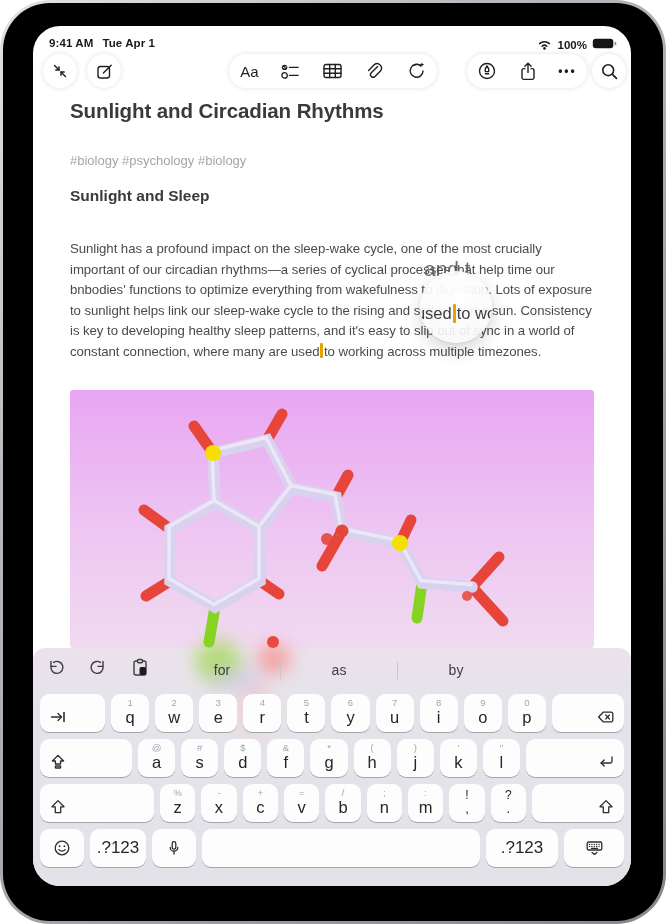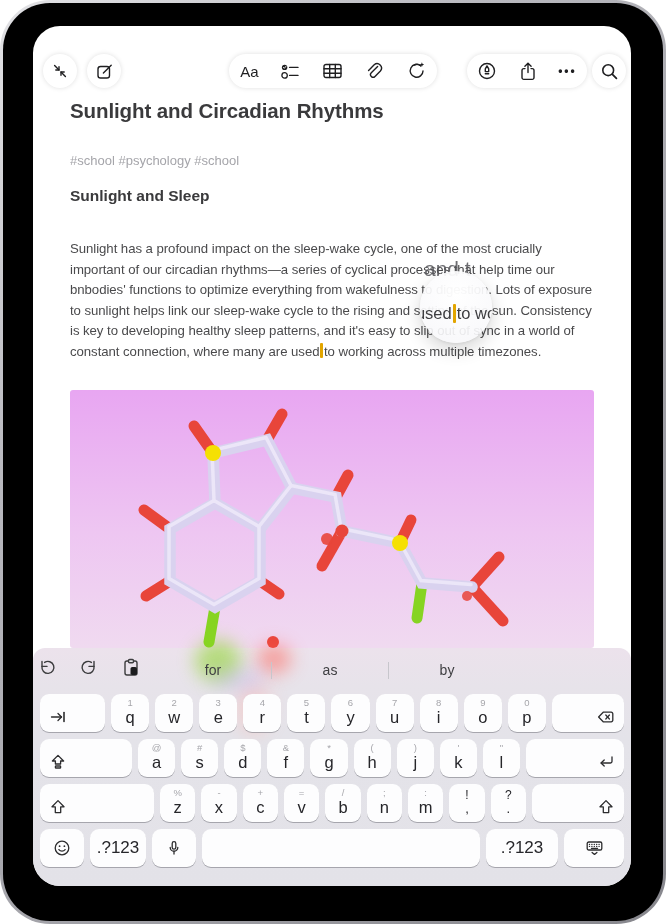--- a/index.html
+++ b/index.html
@@ -41,21 +41,21 @@
     box-shadow:0 7px 18px rgba(0,0,0,.16),0 1px 3px rgba(0,0,0,.08);
     display:flex;align-items:center;justify-content:center;overflow:hidden;}
   .loupe-text{font-size:16.5px;color:#3d3d40;white-space:nowrap;display:flex;align-items:center;margin-top:12px;}
   .loupe-caret{display:inline-block;width:3px;height:19px;background:#e2a500;border-radius:1px;margin:0 1px;}
 
   
   .keyboard{position:absolute;left:0;top:622px;width:598px;height:238px;z-index:10;
     background:linear-gradient(180deg,#ece2ec 0%,#e7e3ea 16%,#e4e3e9 38%,#e3e2e8 100%);
     border-radius:12px 12px 0 0;}
   .blob{position:absolute;filter:blur(9px);border-radius:50%;pointer-events:none;z-index:0;}
-  .kb-top{position:relative;z-index:1;height:44px;display:flex;align-items:center;padding:0 10px 0 4px;}
+  .kb-top{position:relative;z-index:1;height:44px;display:flex;align-items:center;padding:0 10px 0 13px;}
   .kb-icons{display:flex;gap:22px;align-items:center;}
   .kb-icons svg{stroke:#3c3c3e;fill:none;stroke-width:1.4;stroke-linecap:round;stroke-linejoin:round;}
   .preds{display:flex;width:350px;margin-left:14px;align-items:center;}
   .pred{flex:1;text-align:center;font-size:14px;color:#3f3f42;}
   .pdiv{width:1px;height:17px;background:#c7c6cc;}
   .kb-rows{position:relative;z-index:1;padding:2px 7px 0 7px;}
   .kb-row{display:flex;gap:6px;margin-bottom:7px;height:38px;}
   .key{flex:1;background:#fdfdfe;border-radius:9px;box-shadow:0 1px 0 rgba(125,125,133,.6);
     display:flex;flex-direction:column;align-items:center;position:relative;}
   .key .sub{font-size:9.5px;color:#a6a6ab;line-height:12px;height:11px;margin-top:3px;}
@@ -71,20 +71,44 @@
   .w-shl{flex:0 0 96px}.w-shr{flex:0 0 74px}.w-sm{flex:0 0 44px}.w-alt{flex:0 0 56px}
   .w-alt2{flex:0 0 72px}.w-dis{flex:0 0 60px}
 </style>
 </head>
 <body>
 
 <div class="device">
   <div class="bezel"></div>
   <div class="screen">
 
+    <div class="statusbar">
+      <div class="sb-left">
+        <span>9:41 AM</span>
+        <span>Tue Apr 1</span>
+      </div>
+      <div class="sb-right">
+        <span>
+          <svg width="17" height="12" viewBox="0 0 17 12">
+              <g stroke="#19191b" stroke-width="1.5" fill="none" stroke-linecap="round">
+                <path d="M6.1,8.2 a3.6,3.6 0 0 1 4.8,0"></path>
+                <path d="M3.6,5.6 a7.2,7.2 0 0 1 9.8,0"></path>
+              </g>
+              <circle cx="8.5" cy="10.4" r="1.3" fill="#19191b"></circle>
+            </svg>
+        </span>
+        <span>100%</span>
+        <span>
+          <svg width="25" height="13" viewBox="0 0 25 13">
+              <rect x="0.8" y="1.8" width="20.5" height="9.5" rx="3" fill="#141416"></rect>
+              <rect x="22.4" y="4.8" width="1.9" height="3.4" rx="0.95" fill="#141416" opacity="0.45"></rect>
+            </svg>
+        </span>
+      </div>
+    </div>
 
     <div class="toolbar">
       <div class="tb-circle" style="left:10px">
         <span class="tb-ic">
           <svg class="ln" width="18" height="18" viewBox="0 0 18 18">
               <path d="M3.6,3.6 L8,8"></path>
               <polyline points="8,4.8 8,8 4.8,8"></polyline>
               <path d="M14.4,14.4 L10,10"></path>
               <polyline points="10,13.2 10,10 13.2,10"></polyline>
             </svg>
@@ -155,21 +179,21 @@
         <span class="tb-ic">
           <svg width="19" height="19" viewBox="0 0 19 19" fill="none" stroke="#1f1f21" stroke-linecap="round">
               <circle cx="8.2" cy="8.2" r="5.4" stroke-width="1.6"></circle>
               <line x1="12.4" y1="12.4" x2="16.4" y2="16.4" stroke-width="1.8"></line>
             </svg>
         </span>
       </div>
     </div>
 
     <div class="note-title">Sunlight and Circadian Rhythms</div>
-    <div class="note-tags">#school #psychology #school</div>
+    <div class="note-tags">#biology #psychology #biology</div>
     <div class="note-heading">Sunlight and Sleep</div>
     <div class="note-para"><span>Sunlight has a profound impact on the sleep-wake cycle, one of the most crucially important of our circadian rhythms—a series of cyclical processes that help time our bnbodies' functions to optimize everything from wakefulness to digestion. Lots of exposure to sunlight helps link our sleep-wake cycle to the rising and setting of the sun. Consistency is key to developing healthy sleep patterns, and it's easy to slip out of sync in a world of constant connection, where many are used</span><span class="caret"></span><span>to working across multiple timezones.</span></div>
 
     <div class="mol">
       <svg width="524" height="258" viewBox="0 0 524 258">
         <defs>
           <linearGradient id="molbg" x1="0" y1="0" x2="0" y2="1">
             <stop offset="0" stop-color="#e8a6f2"></stop>
             <stop offset="0.55" stop-color="#eec6f2"></stop>
             <stop offset="1" stop-color="#f0daf0"></stop>

